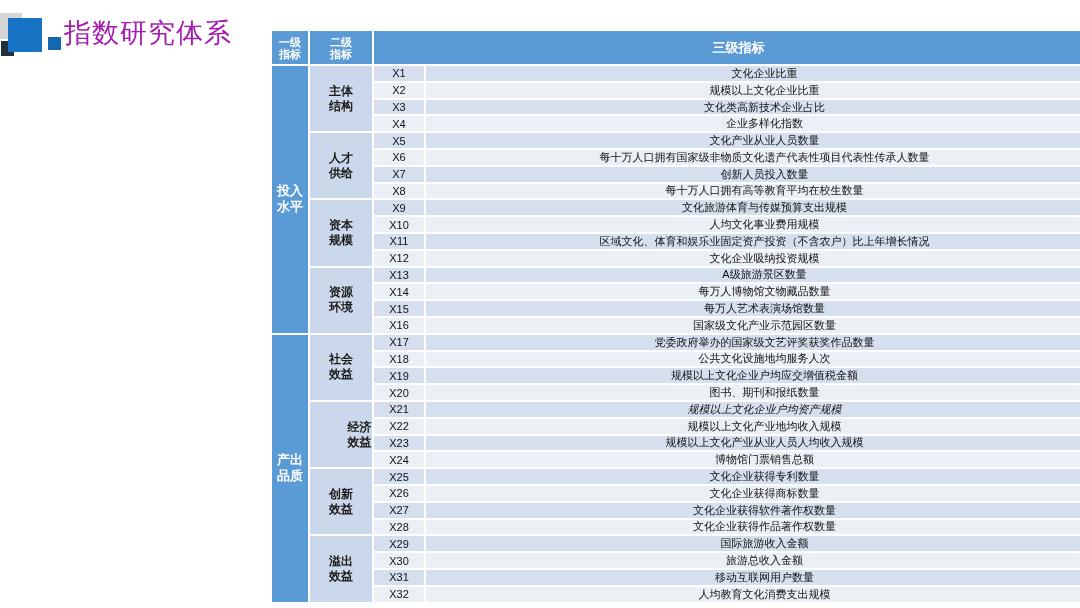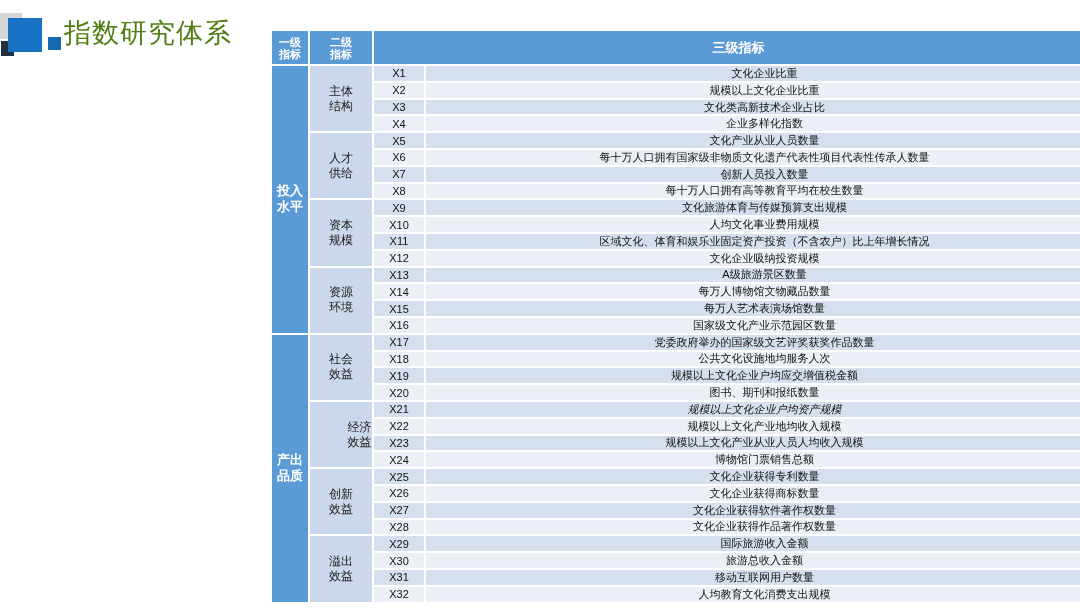--- a/index.html
+++ b/index.html
@@ -10,36 +10,36 @@
   }
   
   .title-block{position:absolute;left:0;top:0;width:270px;height:70px;}
   .logo{position:absolute;left:0;top:0;width:64px;height:64px;}
   .logo-gray{position:absolute;left:0;top:13px;width:22px;height:26px;background:#d6d6d6;}
   .logo-shadow{position:absolute;left:1px;top:41px;width:13px;height:15px;background:#20303e;}
   .logo-big{position:absolute;left:8px;top:18px;width:34px;height:34px;background:#1973c5;}
   .logo-small{position:absolute;left:48px;top:37px;width:13px;height:13px;background:#1468b0;}
   .page-title{
     position:absolute;left:64px;top:15px;margin:0;
-    font-size:27px;font-weight:500;color:#4d7c0f;letter-spacing:1px;white-space:nowrap;
+    font-size:27px;font-weight:500;color:#a21caf;letter-spacing:1px;white-space:nowrap;
   }
   
   .itable{
     position:absolute;left:272px;top:31px;width:831px;
     display:grid;
     grid-template-columns:36px 62px 50px 1fr;
     grid-template-rows:33px repeat(32,14.8px);
     gap:2px;
     background:#ffffff;
   }
   .cell{display:flex;align-items:center;justify-content:center;text-align:center;overflow:hidden;}
   .th{background:#5b9bd5;color:#ffffff;font-weight:bold;font-size:11px;line-height:12px;}
   .th-l3{font-size:13px;}
   .lv1{background:#5b9bd5;color:#ffffff;font-weight:bold;font-size:13px;line-height:16px;}
-  .lv2{background:#cbd7ea;color:#1a1a1a;font-weight:normal;font-size:12px;line-height:15px;}
+  .lv2{background:#cbd7ea;color:#1a1a1a;font-weight:bold;font-size:12px;line-height:15px;}
   .xcode{font-size:11px;color:#111111;}
   .desc{font-size:11px;color:#111111;white-space:nowrap;}
   .band-odd{background:#d5dfee;}
   .band-even{background:#ebf0f7;}
   .wrap2{display:inline-block;width:2em;}
 </style>
 </head>
 <body>
 
 <div class="title-block">

